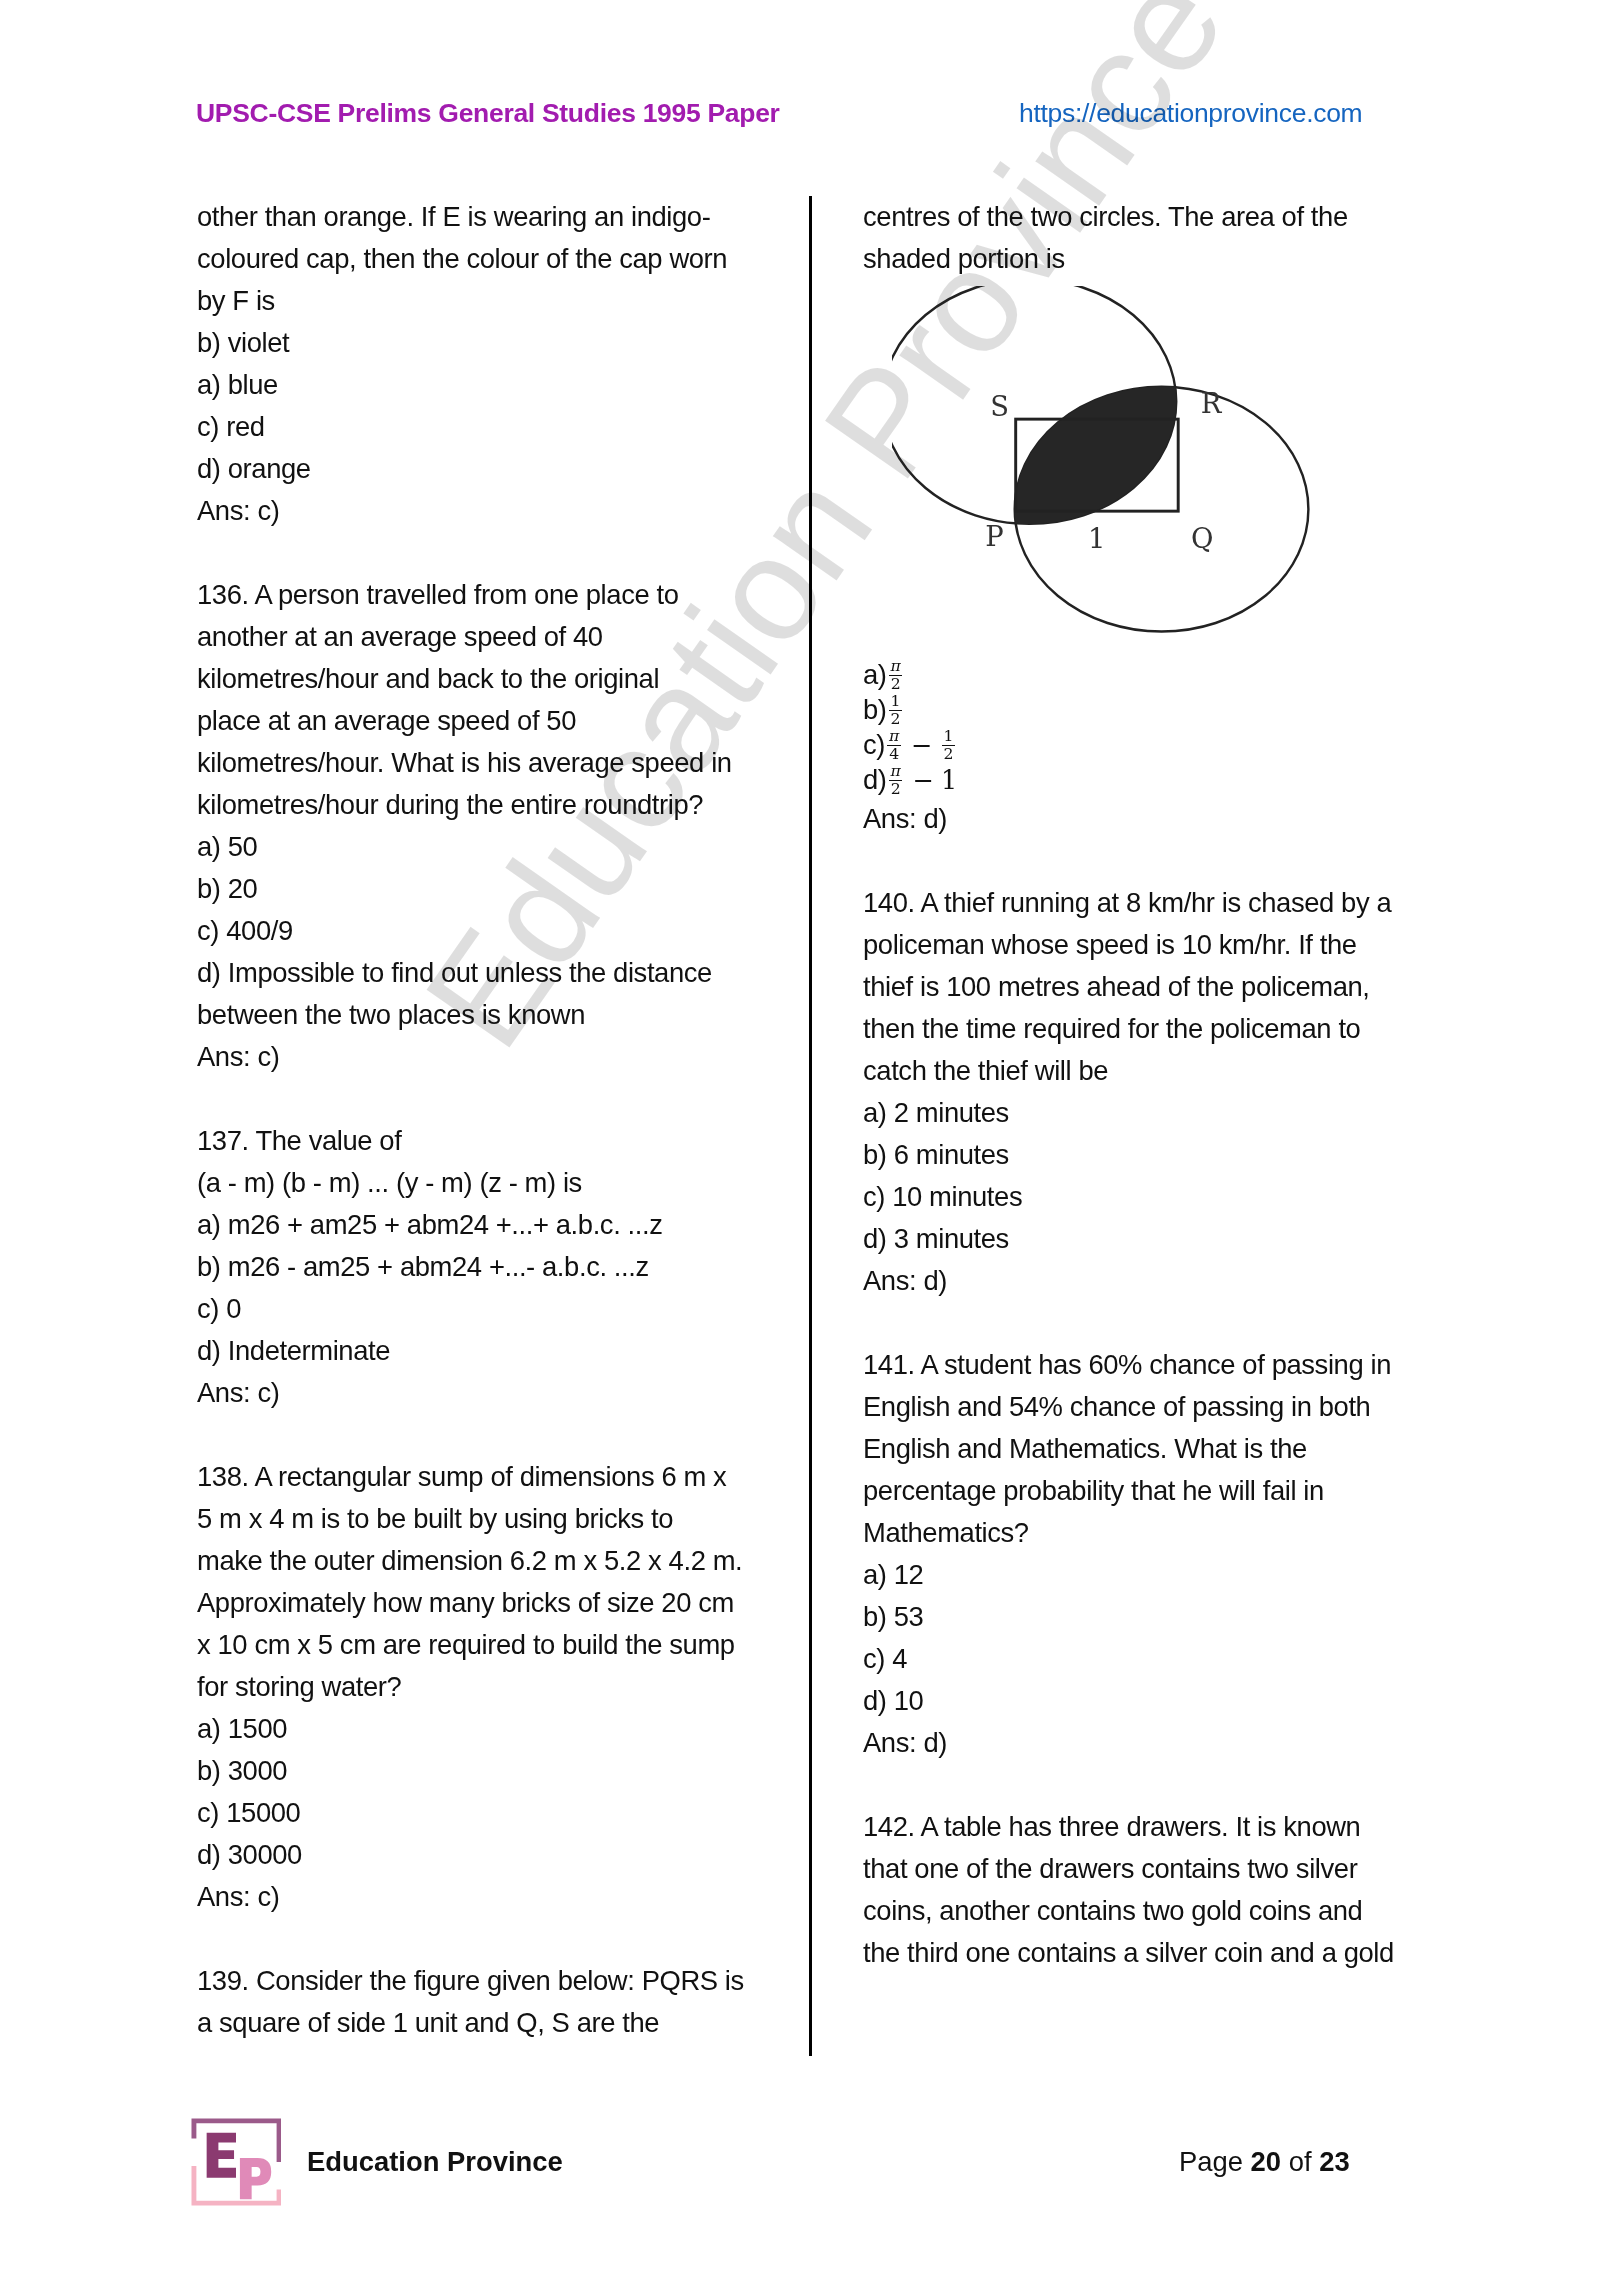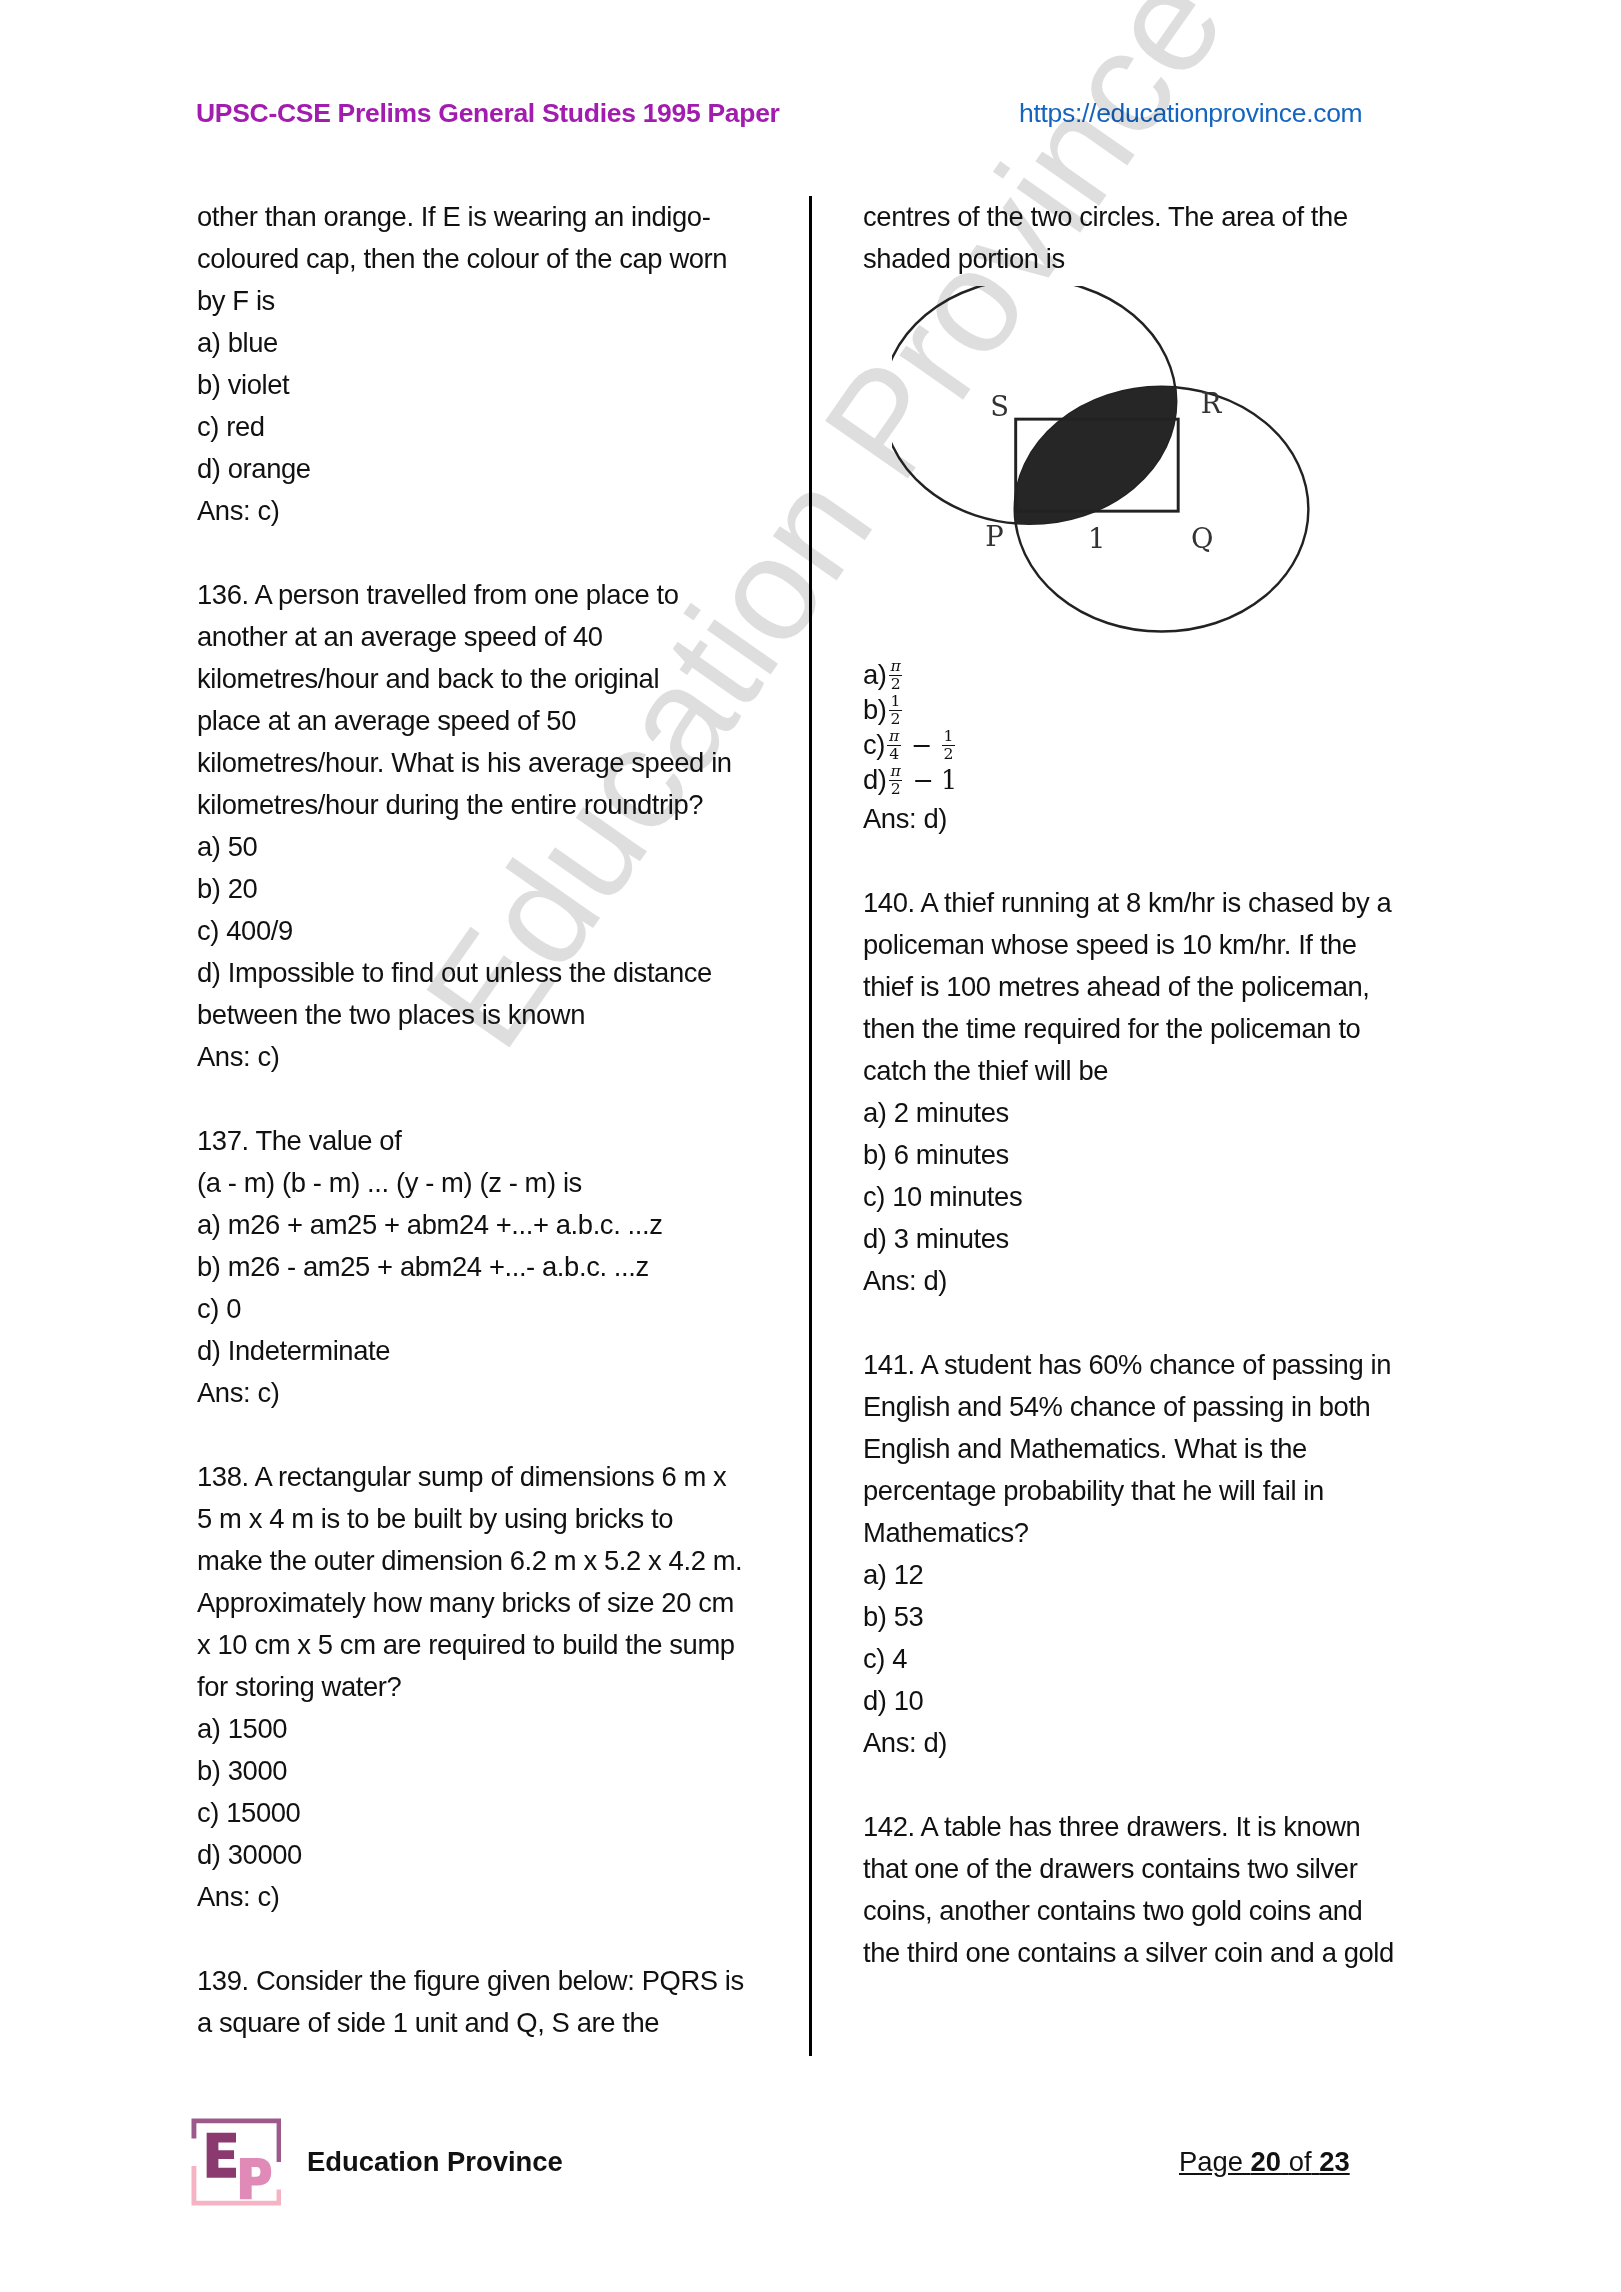--- a/index.html
+++ b/index.html
@@ -46,42 +46,42 @@
     position: absolute; left: 392px; top: 980px;
     font-size: 147px; color: rgba(0,0,0,0.13); transform: rotate(-55deg);
     transform-origin: left top; white-space: nowrap; pointer-events: none;
     font-family: "Liberation Sans", sans-serif;
   }
   .footer { position: absolute; top: 2117px; left: 191px; right: 196px; height: 93px; }
   .logo { position: absolute; left: 0; top: 0; width: 90px; height: 90px; }
   .footer-brand {
     position: absolute; left: 116px; top: 29px; font-size: 27.4px; font-weight: bold; color: #111;
   }
-  .footer-page { position: absolute; left: 988px; top: 29px; font-size: 27.4px; color: #111; text-decoration: underline; }
+  .footer-page { position: absolute; left: 988px; top: 29px; font-size: 27.4px; color: #111; }
   .footer-page b { font-weight: bold; }
 </style>
 </head>
 <body>
 
 <div class="header">
   <div class="header-title">UPSC-CSE Prelims General Studies 1995 Paper</div>
   <div class="header-url">https://educationprovince.com</div>
 </div>
 
 <div class="watermark">Education Province</div>
 
 <div class="divider"></div>
 
 <div class="col col-left">
   <div>
     <div class="line">other than orange. If E is wearing an indigo-</div>
     <div class="line">coloured cap, then the colour of the cap worn</div>
     <div class="line">by F is</div>
+    <div class="line">b) violet</div>
     <div class="line">a) blue</div>
-    <div class="line">b) violet</div>
     <div class="line">c) red</div>
     <div class="line">d) orange</div>
     <div class="line">Ans: c)</div>
   </div>
   <div class="gap"></div>
   <div>
     <div class="line">136. A person travelled from one place to</div>
     <div class="line">another at an average speed of 40</div>
     <div class="line">kilometres/hour and back to the original</div>
     <div class="line">place at an average speed of 50</div>

